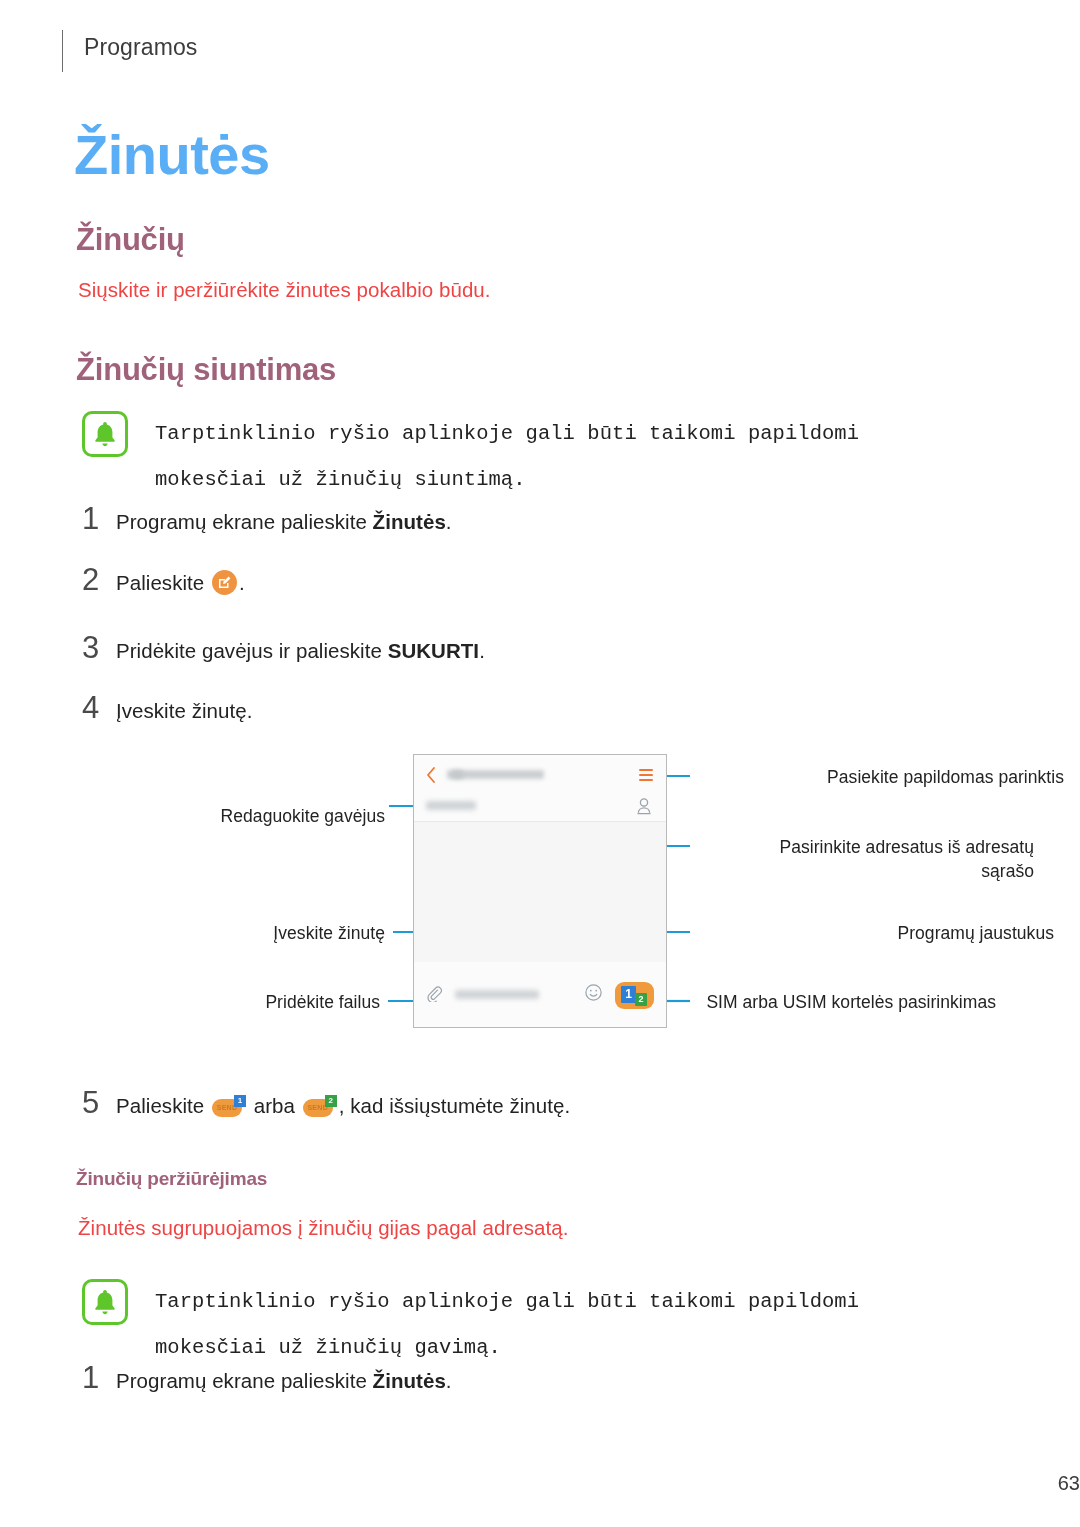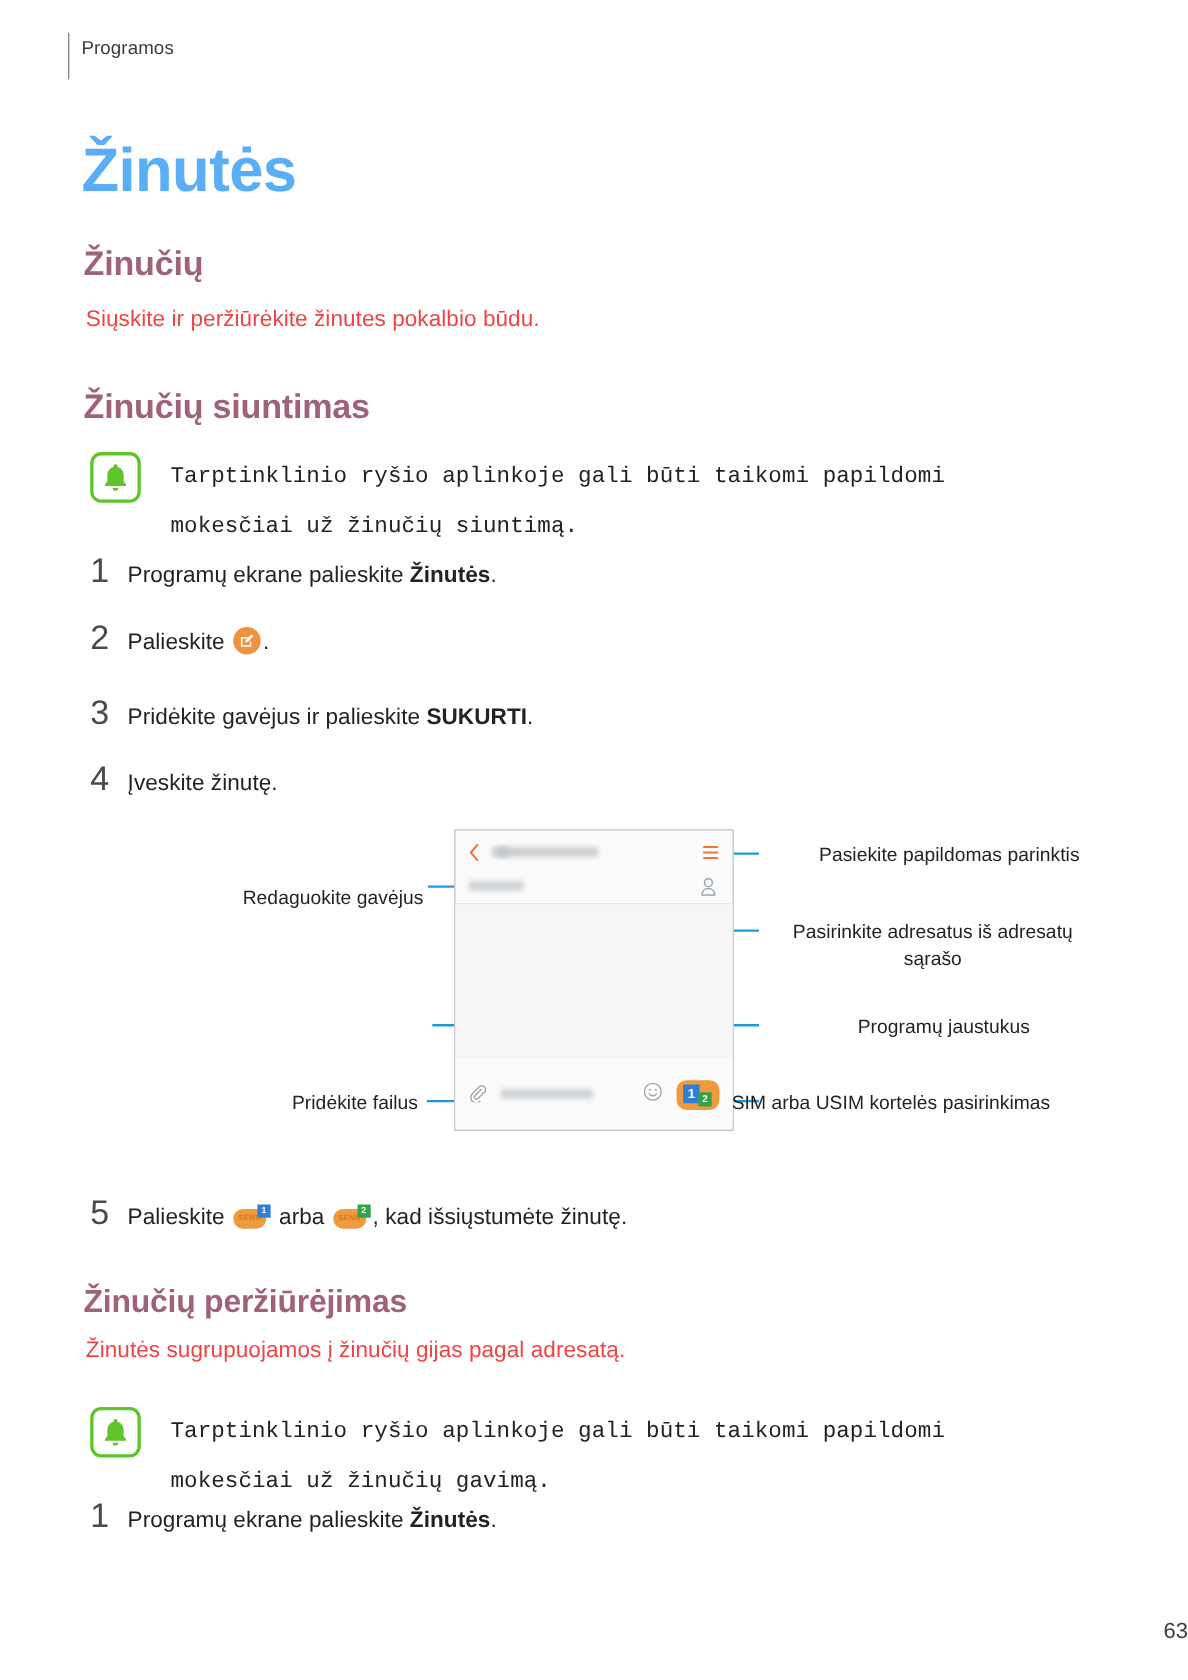--- a/index.html
+++ b/index.html
@@ -23,23 +23,23 @@
   .header-rule {
     position: absolute;
     left: 62px;
     top: 30px;
     width: 1px;
     height: 42px;
     background: #6d6d6d;
   }
   .header-label {
     position: absolute;
-    left: 74px;
+    left: 84px;
     top: 34px;
-    font-size: 17px;
+    font-size: 23px;
     color: #3c3c3c;
     letter-spacing: .1px;
   }
 
   
   .page-title {
     position: absolute;
     left: 74px;
     top: 122px;
     font-size: 56px;
@@ -49,21 +49,21 @@
   }
   .h2 {
     position: absolute;
     left: 76px;
     font-size: 31px;
     font-weight: bold;
     color: #a0627a;
     letter-spacing: -0.2px;
   }
   .h2.small {
-    font-size: 29px;
+    font-size: 19px;
   }
   .body-text {
     position: absolute;
     font-size: 20.5px;
     color: #ef4444;
     letter-spacing: .05px;
   }
 
   
   .note {
@@ -280,21 +280,21 @@
   }
 
   
   .callout {
     position: absolute;
     font-size: 17.5px;
     color: #232323;
     line-height: 24px;
     letter-spacing: .05px;
   }
-  .callout.right { text-align: center; }
+  .callout.right { text-align: right; margin-left: 36px; }
   .callout.left  { text-align: right; }
 
   .lines { position: absolute; left: 0; top: 0; pointer-events: none; }
 
   
   .page-num {
     position: absolute;
     left: 0; right: 0;
     top: 1472px;
     text-align: right;
@@ -409,20 +409,21 @@
         </svg>
       </span>
       <span class="sim-btn">
         <span class="sim-1">1</span>
         <span class="sim-2">2</span>
       </span>
     </div>
   </div>
 
   <div class="callout left" style="left:60px; top:804px; width:325px">Redaguokite gavėjus</div>
+  <div class="callout left" style="left:60px; top:921px; width:325px">Įveskite žinutę</div>
   <div class="callout left" style="left:60px; top:990px; width:320px">Pridėkite failus</div>
 
   <div class="callout right" style="left:698px; top:765px; width:330px">Pasiekite papildomas parinktis</div>
   <div class="callout right" style="left:698px; top:835px; width:300px">Pasirinkite adresatus iš adresatų sąrašo</div>
   <div class="callout right" style="left:698px; top:921px; width:320px">Programų jaustukus</div>
   <div class="callout right" style="left:660px; top:990px; width:300px">SIM arba USIM kortelės pasirinkimas</div>
 
   <div class="step" style="left:82px; top:1085px">
     <span class="step-num">5</span>
     <span class="step-text"><span>Palieskite </span><span class="inline-icon send-icon"><span class="send-pill">SEND</span><span class="send-badge badge-1">1</span></span><span> arba </span><span class="inline-icon send-icon"><span class="send-pill">SEND</span><span class="send-badge badge-2">2</span></span><span>, kad išsiųstumėte žinutę.</span></span>

